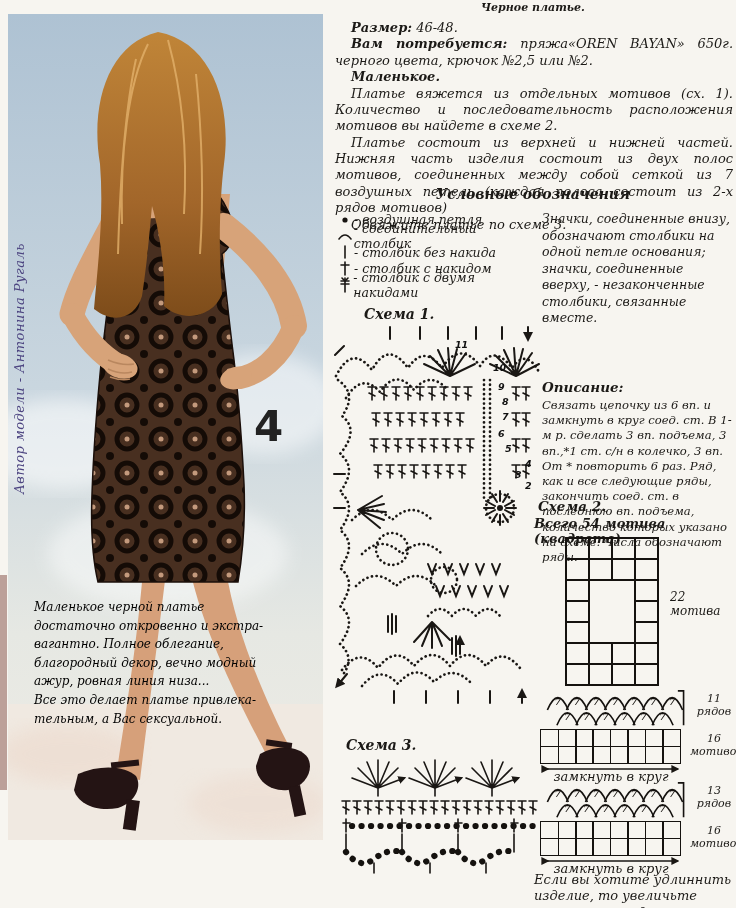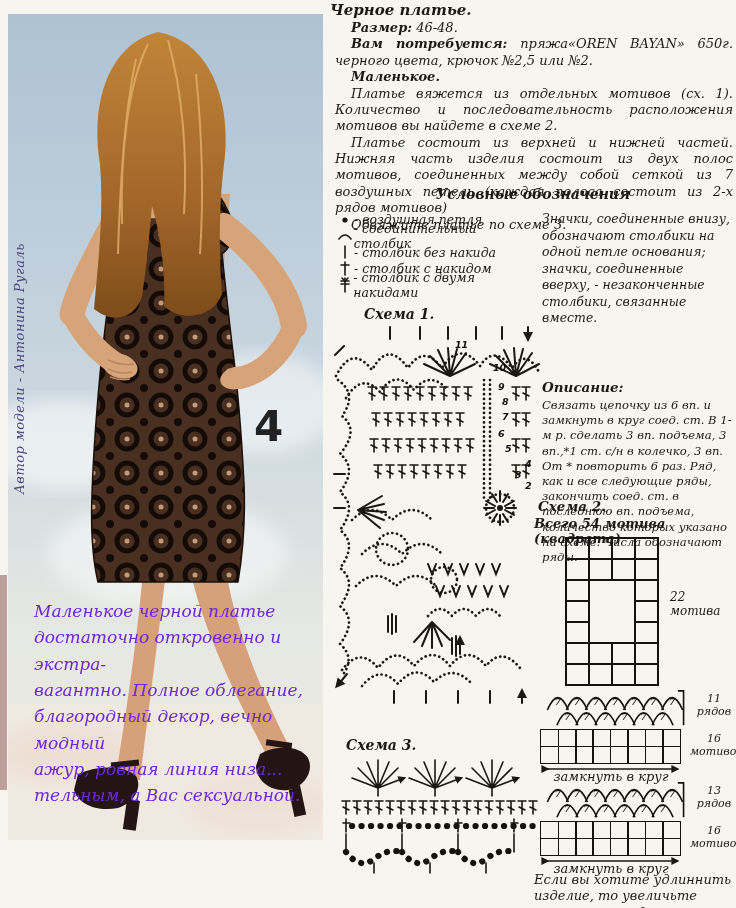--- a/index.html
+++ b/index.html
@@ -6,26 +6,26 @@
   .page{position:relative;width:736px;height:908px;background:#f7f5f0;overflow:hidden;
         font-family:"DejaVu Serif",serif;color:#1b1916;}
   .abs{position:absolute;}
   
   .photo{left:8px;top:14px;width:315px;height:826px;overflow:hidden;background:#b9c9d6;}
   .photo svg{display:block;}
   .credit{left:4px;top:120px;height:360px;writing-mode:vertical-rl;transform:rotate(180deg);
           font-style:italic;font-size:13px;letter-spacing:.5px;color:#4c4480;}
   .photo-num{left:246px;top:388px;font-family:"DejaVu Sans",sans-serif;font-weight:700;
              font-size:42px;color:#222;}
-  .caption{left:26px;top:584px;width:296px;font-style:italic;font-size:17px;
-           line-height:1.55;color:#6d28d9;}
+  .caption{left:26px;top:584px;width:296px;font-style:italic;font-size:12px;
+           line-height:1.55;color:#000000;}
   .edge-strip{left:0;top:575px;width:7px;height:215px;background:#8d5a52;opacity:.55;}
   
   .content{left:330px;top:0;width:406px;height:908px;font-style:italic;}
-  .title{top:1px;left:0;width:100%;font-weight:700;font-size:15px;}
+  .title{top:1px;left:0;width:100%;text-align:center;font-weight:700;font-size:11px;}
   .bodytext{top:20px;left:5px;width:398px;font-size:13px;line-height:1.26;text-align:justify;}
   .bodytext p{margin:0;text-indent:16px;}
   .bodytext .hdr{font-weight:700;}
   .leg-title{top:186px;left:0;width:100%;text-align:center;font-weight:700;font-size:14px;}
   .leg-list{top:211px;left:6px;width:200px;font-size:12.5px;}
   .leg-row{display:flex;align-items:center;height:16.5px;}
   .leg-ic{width:18px;display:flex;justify-content:center;}
   .leg-note{top:211px;left:212px;width:192px;font-size:12.5px;line-height:1.32;}
   .s1-title{top:306px;left:34px;font-weight:700;font-size:14px;}
   .s1{top:324px;left:2px;}
@@ -140,20 +140,21 @@
       </g>
     </svg>
     <div class="abs credit">Автор модели - Антонина Ругаль</div>
     <div class="abs photo-num">4</div>
     <div class="abs caption">
       <div>Маленькое черной платье</div>
       <div>достаточно откровенно и экстра-</div>
       <div>вагантно. Полное облегание,</div>
       <div>благородный декор, вечно модный</div>
       <div>ажур, ровная линия низа...</div>
+      <div>Все это делает платье привлека-</div>
       <div>тельным, а Вас сексуальной.</div>
     </div>
   </div>
   <div class="abs edge-strip"></div>
 
   <div class="abs content">
 
     <div class="abs title">Черное платье.</div>
 
     <div class="abs bodytext">

